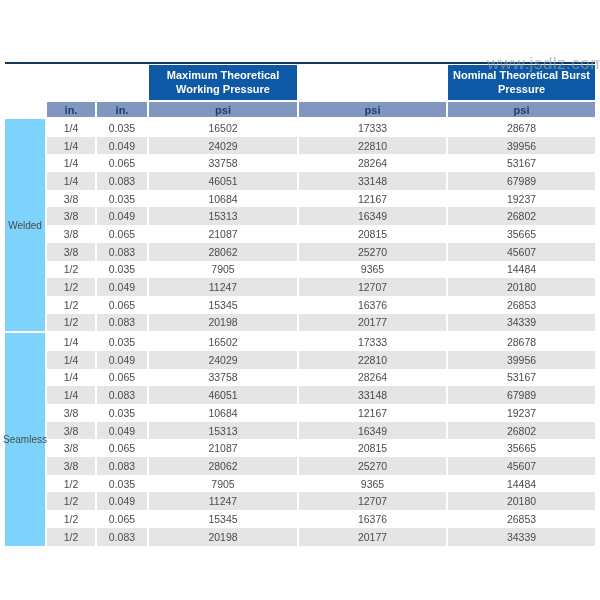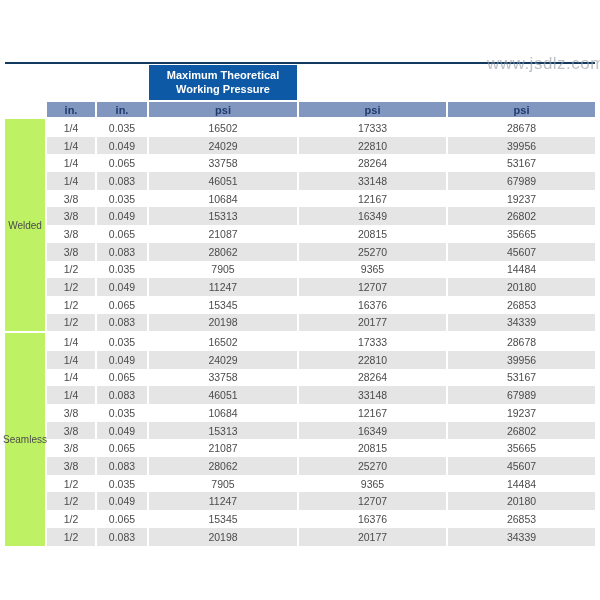--- a/index.html
+++ b/index.html
@@ -45,21 +45,21 @@
     font-size: 11px;
     display: flex; align-items: center; justify-content: center;
     grid-row: 2;
   }
   .section-grid {
     grid-template-rows: repeat(12, 17.7px);
     margin-top: 2px;
   }
   .type-cell {
     grid-row: 1 / 13; grid-column: 1;
-    background: #bef264;
+    background: #7dd3fc;
     color: #4b4b4b;
     font-size: 10px;
     display: flex; align-items: center; justify-content: center;
     white-space: nowrap;
   }
   .cell {
     font-size: 10.5px;
     color: #4b4b4b;
     display: flex; align-items: center; justify-content: center;
     background: #ffffff;
@@ -80,20 +80,21 @@
 </head>
 <body>
 
 <div class="watermark">www.jsdlz.com</div>
 
 <div class="table-wrap">
   <div class="top-border"></div>
 
   <div class="header-grid">
     <div class="h-cell" style="grid-column:4">Maximum Theoretical Working Pressure</div>
+    <div class="h-cell" style="grid-column:6">Nominal Theoretical Burst Pressure</div>
 
     <div class="u-cell" style="grid-column:2">in.</div>
     <div class="u-cell" style="grid-column:3">in.</div>
     <div class="u-cell" style="grid-column:4">psi</div>
     <div class="u-cell" style="grid-column:5">psi</div>
     <div class="u-cell" style="grid-column:6">psi</div>
   </div>
 
   <div id="table-body">
       <div class="section-grid">

